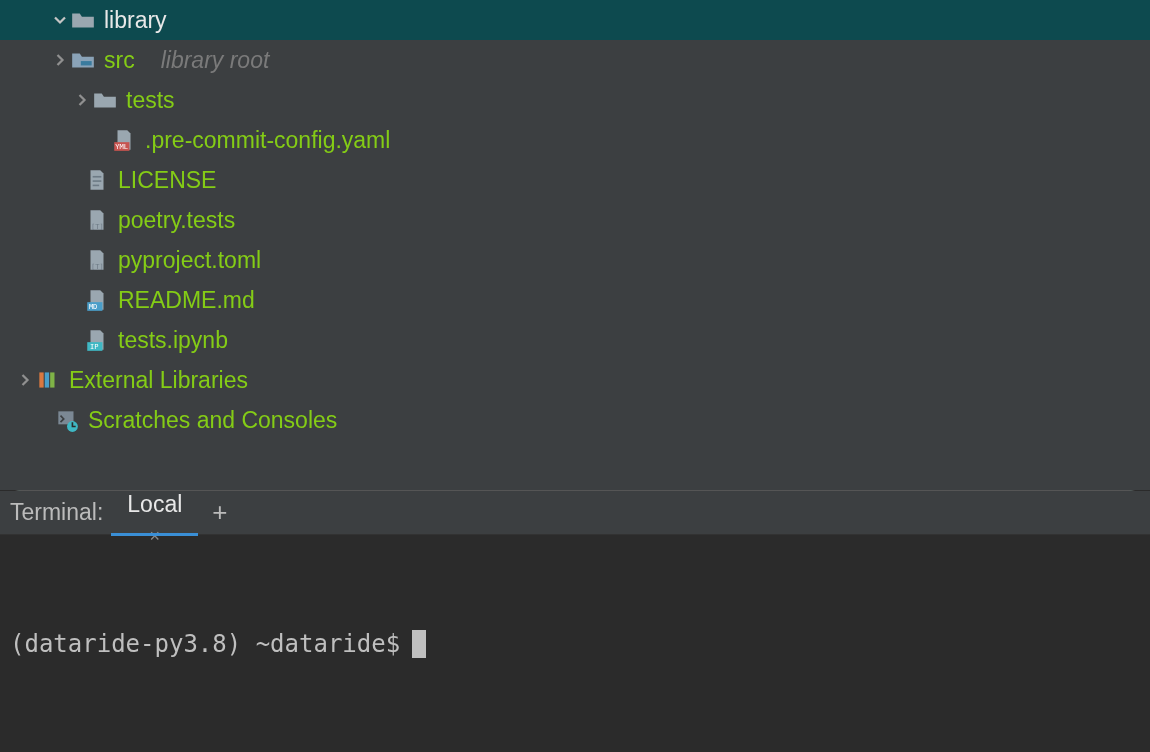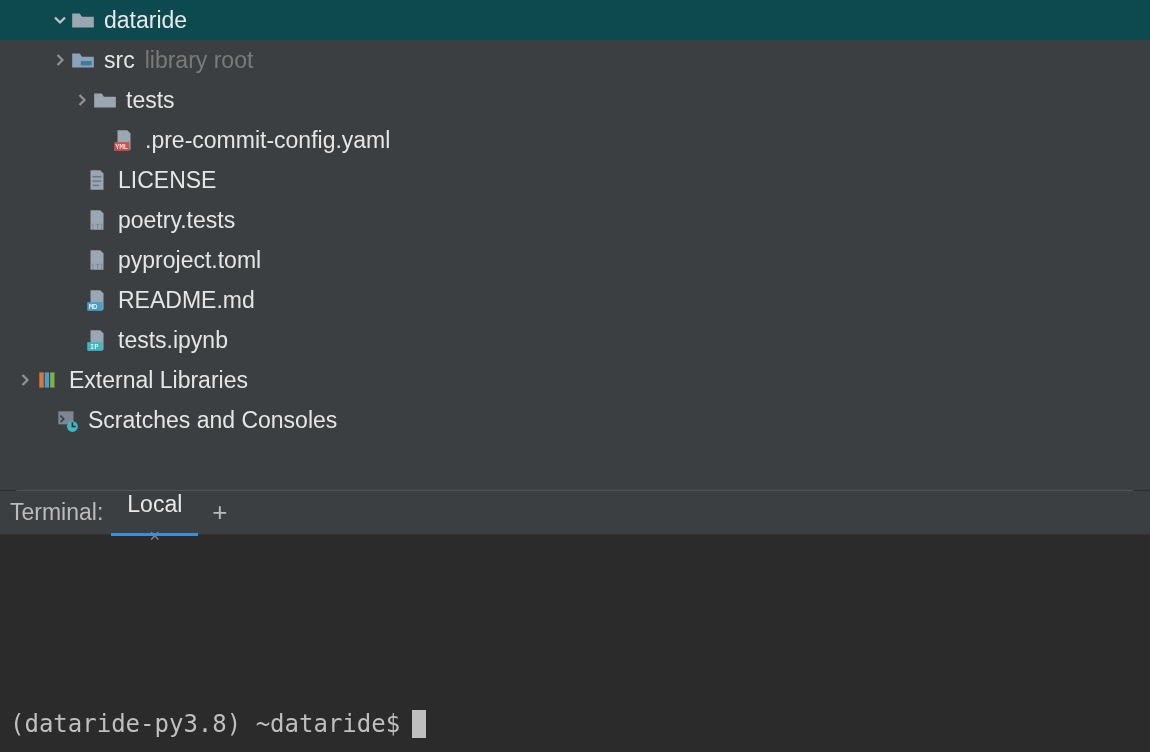--- a/index.html
+++ b/index.html
@@ -36,22 +36,22 @@
       font-size: 14px;
     }
     .file-icon {
       display: inline-flex;
       width: 26px;
       height: 26px;
       margin-right: 8px;
       align-items: center;
       justify-content: center;
     }
-    .label-main { color: #e5e5e5; }
-    .label-hint { color: #7a7a7a; margin-left: 10px; }
+    .label-main { color: #84cc16; }
+    .label-hint { color: #7a7a7a; margin-left: 26px; font-style: italic; }
     .selected .label-main { color: #e8e8e8; }
 
     .terminal-panel {
       background: #5eead4;
       height: 262px;
       display: flex;
       flex-direction: column;
       border-top: 1px solid #555;
       border-radius: 21px;
     }
@@ -86,21 +86,21 @@
     .close-x { color: #8a8a8a; font-size: 18px; cursor: pointer; }
     .plus-btn { color: #bbbbbb; font-size: 26px; cursor: pointer; padding: 0 6px;}
     .terminal-body {
       flex: 1;
       background: #2b2b2b;
       padding: 14px 10px;
       font-family: Menlo, Monaco, Consolas, monospace;
       font-size: 24px;
       color: #bfbfbf;
       display: flex;
-      align-items: flex-end;
+      align-items: center;
       gap: 6px;
     }
     .cursor-block {
       width: 14px;
       height: 28px;
       background: #bfbfbf;
       margin-left: 6px;
       display: inline-block;
       vertical-align: middle;
     }
@@ -117,21 +117,21 @@
     <span class="chevron">
       <svg class="ico" viewBox="0 0 16 16">
           <path d="M4 6 L8 10 L12 6" fill="none" stroke="#c5c5c5" stroke-width="1.8"></path>
         </svg>
     </span>
     <span class="file-icon">
       <svg class="ico" viewBox="0 0 24 24">
           <path d="M2 6h7l2 3h11v10H2z" fill="#9aa7b0"></path>
         </svg>
     </span>
-    <span class="label-main">dataride</span>
+    <span class="label-main">library</span>
   </div>
 
   <div class="tree-item" style="padding-left:50px">
     <span class="chevron">
       <svg class="ico" viewBox="0 0 16 16">
           <path d="M6 4 L10 8 L6 12" fill="none" stroke="#909090" stroke-width="1.8"></path>
         </svg>
     </span>
     <span class="file-icon">
       <svg class="ico" viewBox="0 0 24 24">

